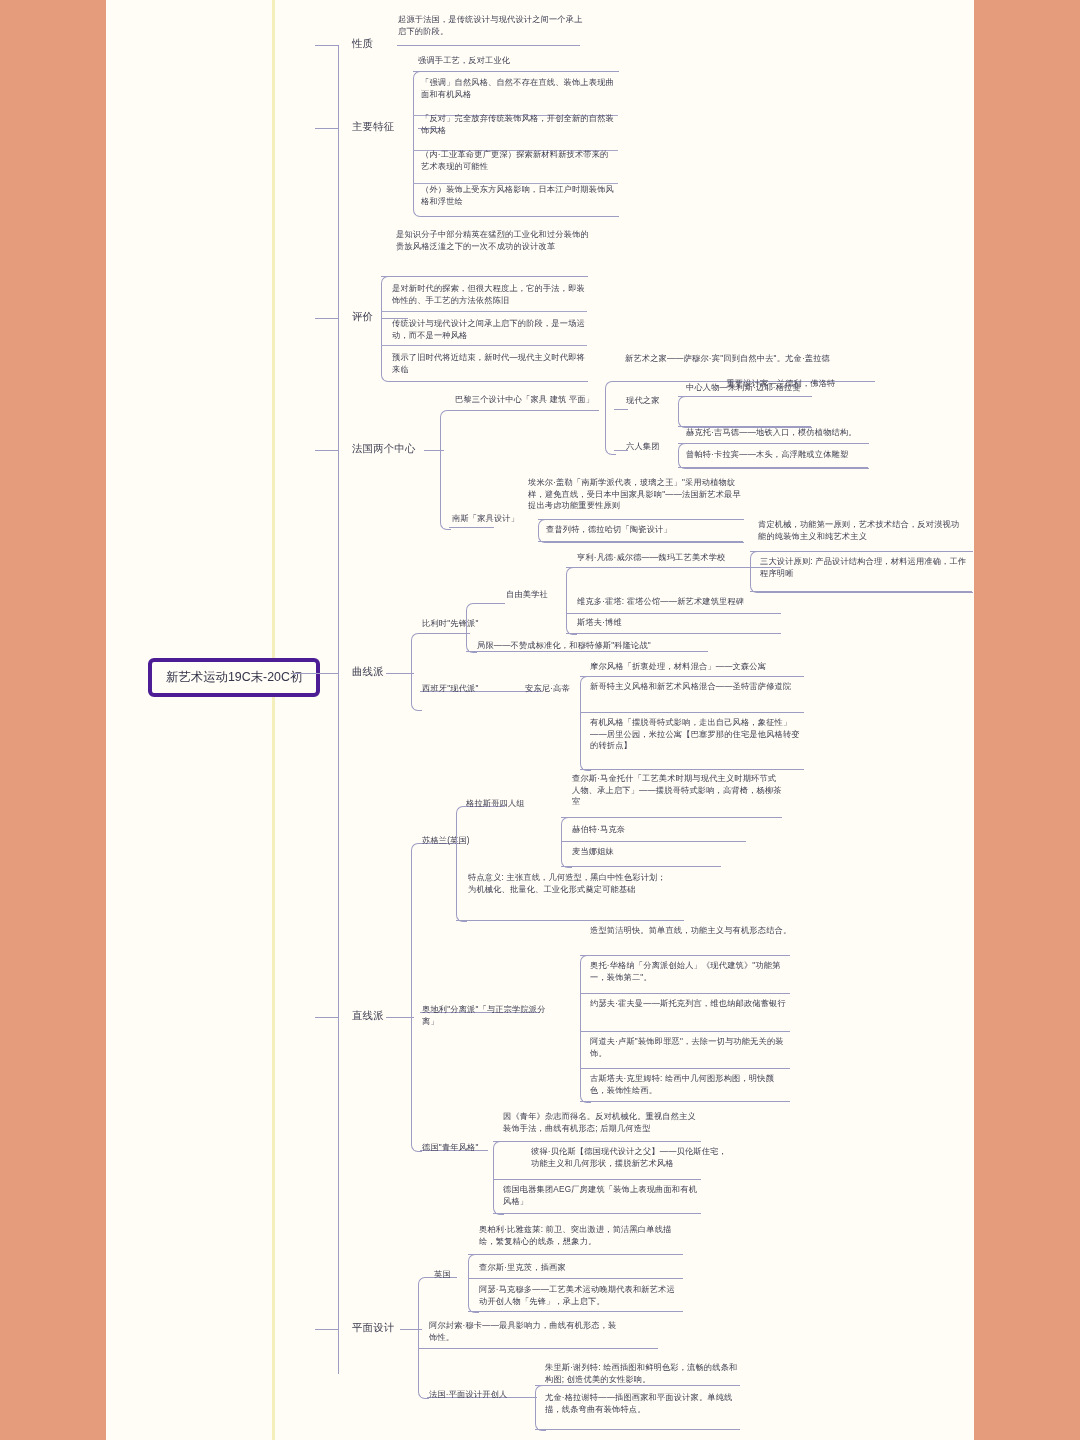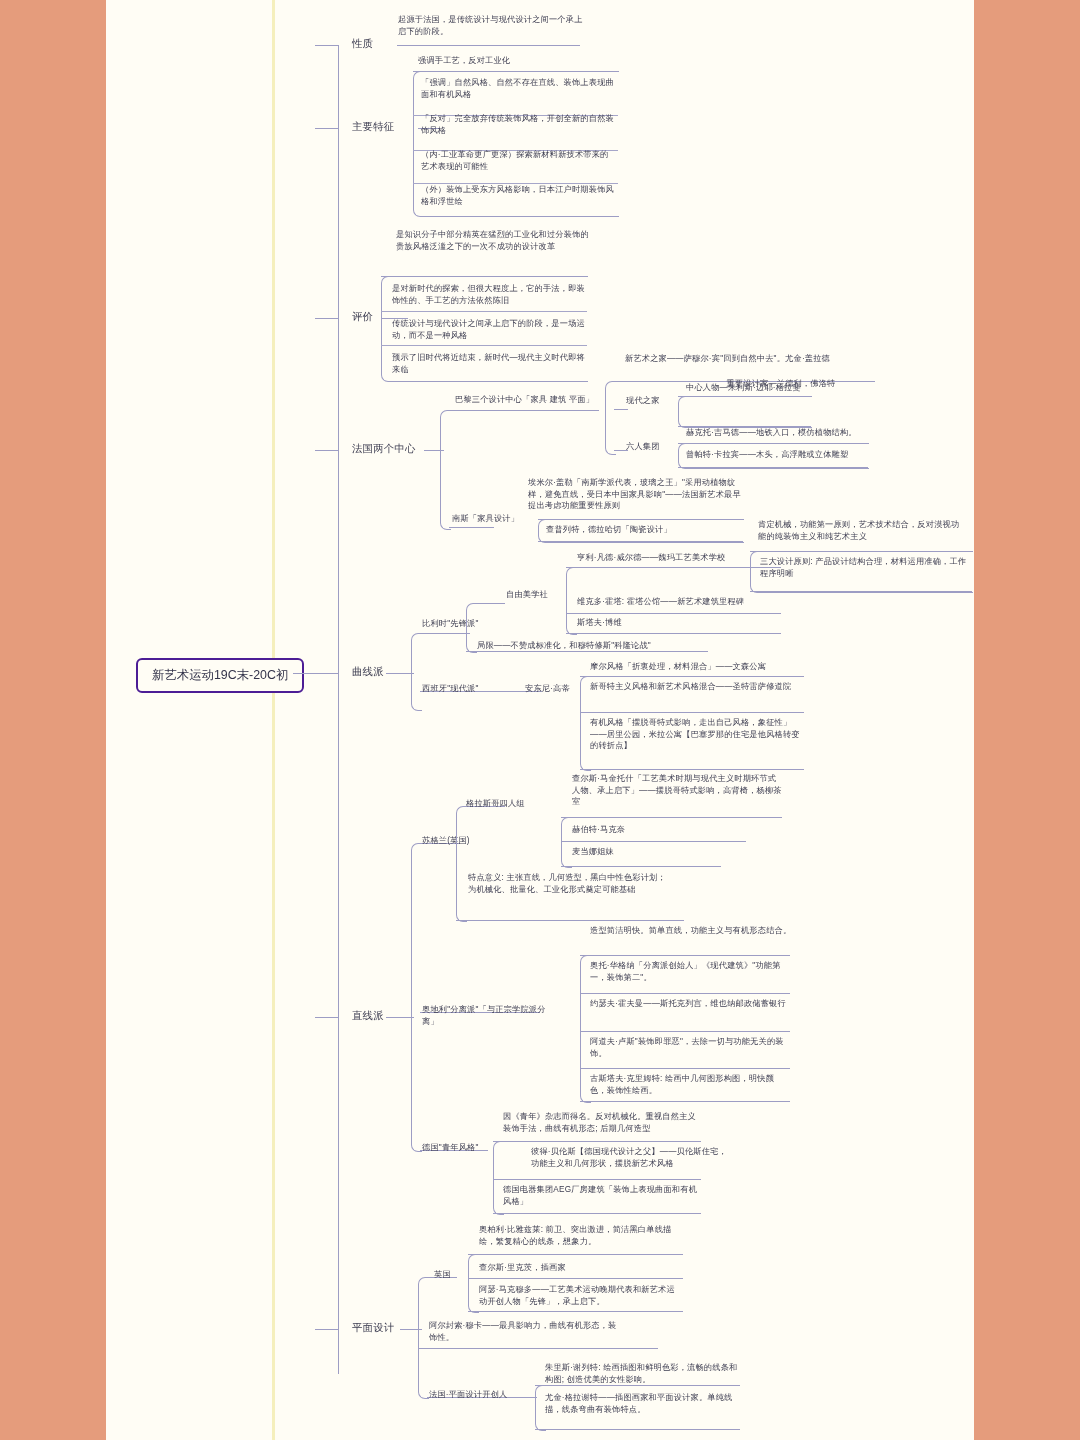--- a/index.html
+++ b/index.html
@@ -26,27 +26,28 @@
     position:absolute;
     color:#3c3c50;
     line-height:1.42;
     white-space:pre-wrap;
     letter-spacing:0.2px;
   }
   .t8{font-size:8.2px;}
   .t10{font-size:10.4px;}
   .root{
     position:absolute;
-    border:2px solid #4c1d95;
+    border:4px solid #4c1d95;
     border-radius:6px;
     padding:7px 14px;
     font-size:12.4px;
     color:#33334a;
     background:#fffdf5;
     white-space:nowrap;
+    margin-left:12px;
   }
   
   .ln{position:absolute;background:#9d9dc4;}
   .h{height:1px;}
   .v{width:1px;}
   
   .grp{
     position:absolute;
     border:1px solid #9d9dc4;
     border-right:none;

